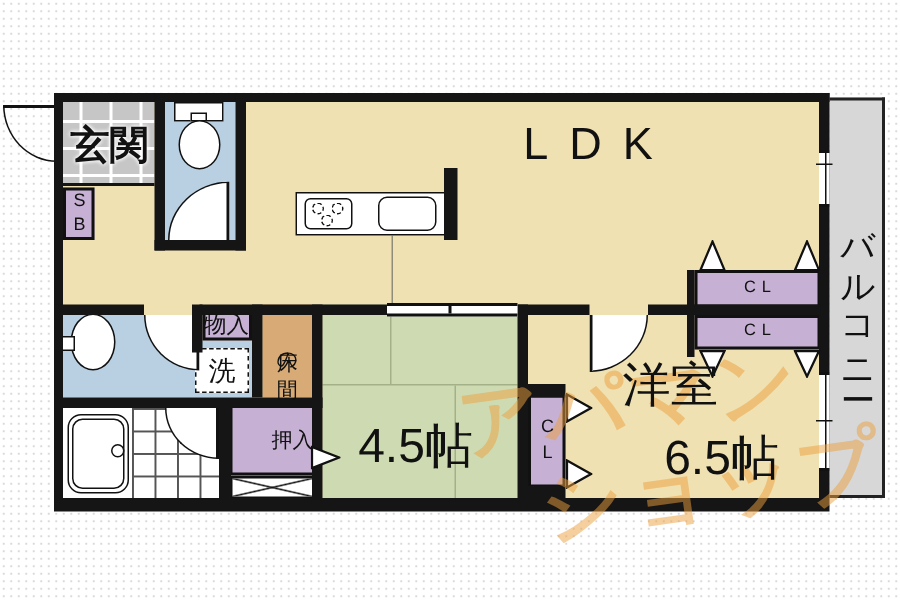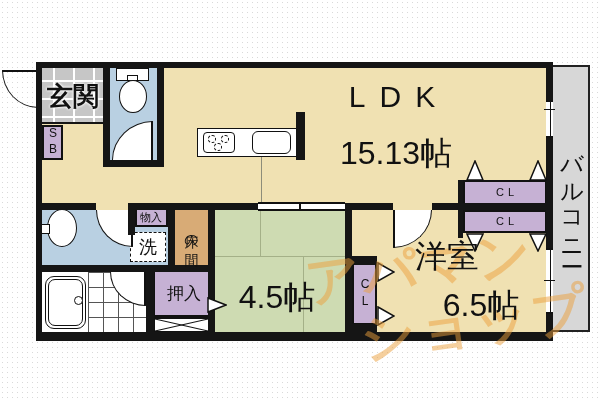--- a/index.html
+++ b/index.html
@@ -140,28 +140,27 @@
   <div class="fix1" style="left:252px;top:131px;width:39px;height:23px;border-radius:6px;z-index:17;"></div>
   <div class="fix1" style="left:47px;top:209px;width:30px;height:38px;border-radius:50%;"></div>
   <div class="fix1" style="left:41px;top:224px;width:9px;height:10px;"></div>
   <div class="fix1" style="left:45px;top:276px;width:41px;height:53px;border-radius:9px;z-index:17;">
     <div style="position:absolute;left:2px;top:2px;right:2px;bottom:2px;border:1.5px solid #111;border-radius:7px;"></div>
   </div>
   <div class="fix1" style="left:74px;top:296px;width:9px;height:9px;border-radius:50%;z-index:23;"></div>
 
   <div class="lbl big" style="left:399px;top:97px;font-size:30px;letter-spacing:14px;">LDK</div>
   <div class="lbl" style="left:73px;top:96px;font-size:26px;font-weight:600;text-shadow:0 0 3px #fff,0 0 3px #fff;">玄関</div>
-  <div class="lbl big" style="left:396px;top:153px;">15.13帖</div>
   <div class="lbl big" style="left:277px;top:297px;">4.5帖</div>
   <div class="lbl big" style="left:436px;top:256px;margin-left:11px;">洋室</div>
   <div class="lbl big" style="left:467px;top:305px;margin-left:14px;">6.5帖</div>
   <div class="lbl vtext" style="left:572px;top:198px;font-size:23px;letter-spacing:3px;">バルコニー</div>
   <div class="lbl vtext" style="left:192px;top:234px;font-size:14px;letter-spacing:2px;">床の間</div>
-  <div class="lbl" style="left:184px;top:293px;font-size:17px;">押入</div>
-  <div class="lbl" style="left:151px;top:217px;font-size:11px;">物入</div>
+  <div class="lbl" style="left:195px;top:293px;font-size:14px;">押入</div>
+  <div class="lbl" style="left:151px;top:217px;font-size:15px;">物入</div>
   <div class="lbl" style="left:148px;top:247px;font-size:18px;">洗</div>
   <div class="lbl vtext" style="left:53px;top:142px;font-size:12px;letter-spacing:2px;">SB</div>
   <div class="lbl" style="left:507px;top:192px;font-size:11px;letter-spacing:4px;">CL</div>
   <div class="lbl" style="left:507px;top:221px;font-size:11px;letter-spacing:4px;">CL</div>
   <div class="lbl vtext" style="left:365px;top:294px;font-size:12px;letter-spacing:3px;">CL</div>
 
   <div id="watermark" style="left:0;top:0;width:600px;height:400px;">
     <div class="wm" style="left:305px;top:232px;">アパマン</div>
     <div class="wm" style="left:360px;top:288px;">ショップ</div>
   </div>

